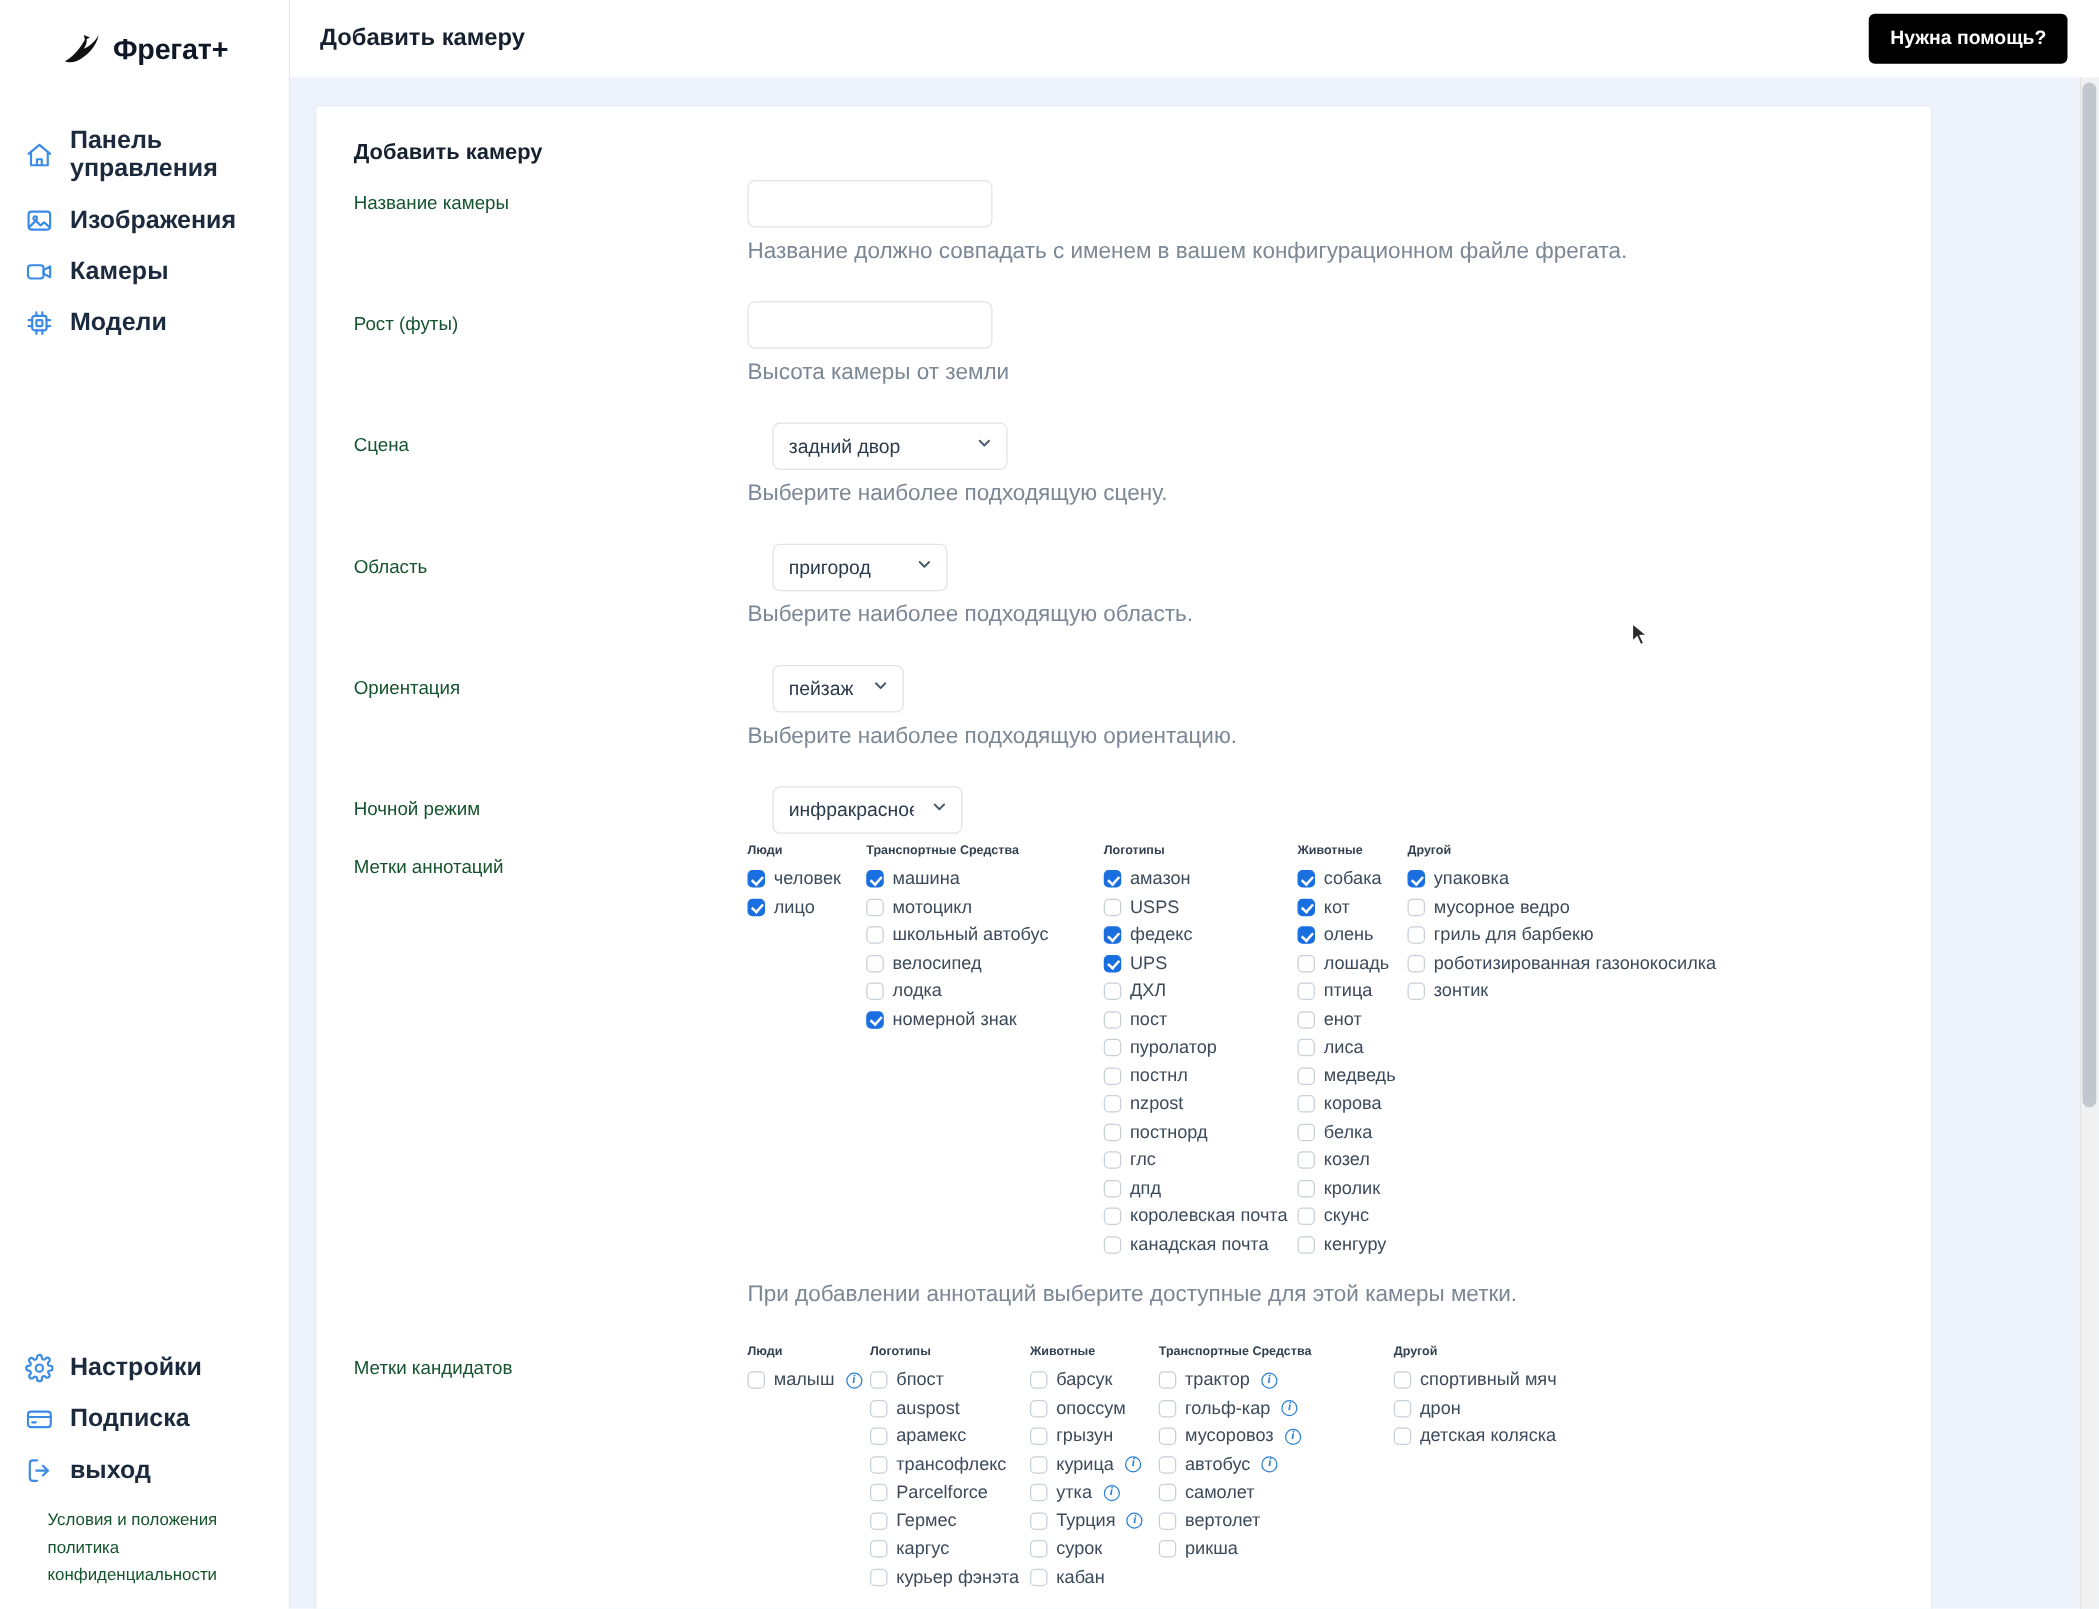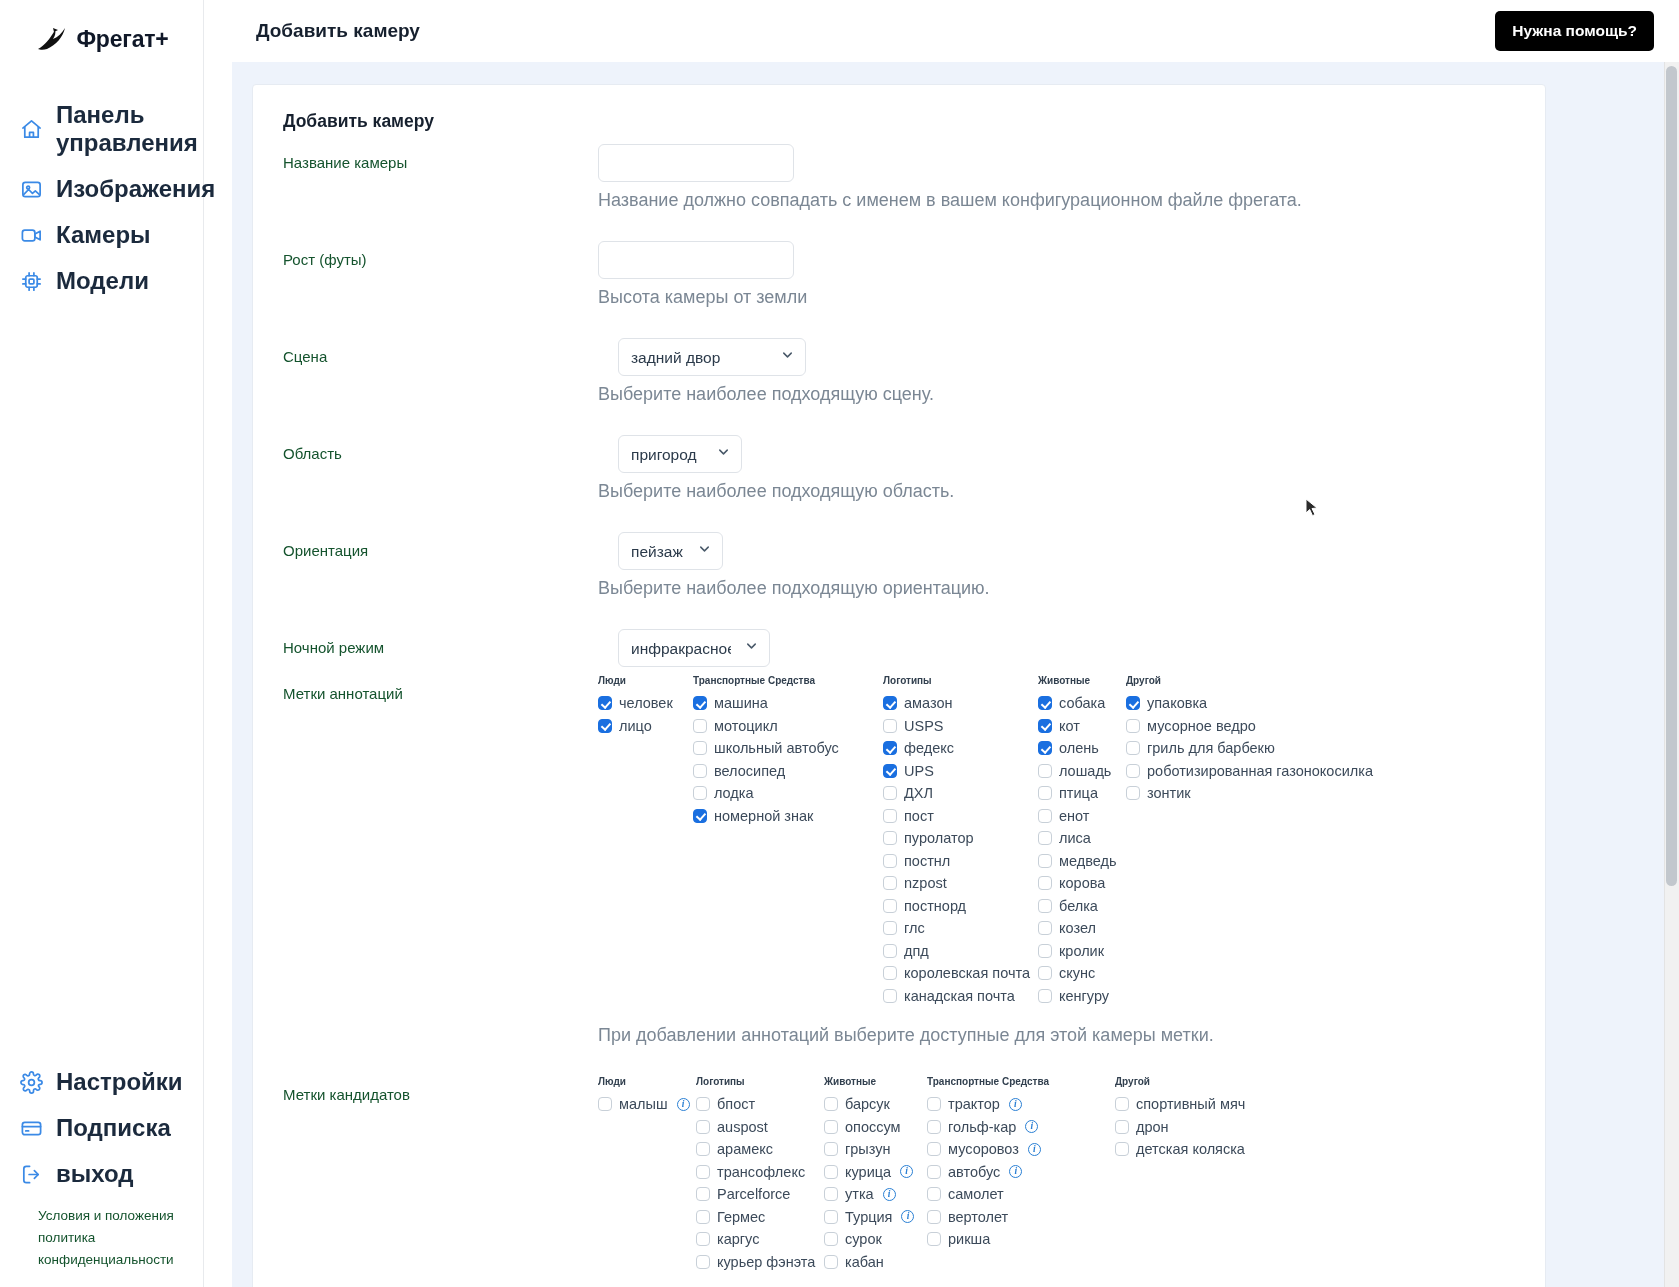--- a/index.html
+++ b/index.html
@@ -7,33 +7,33 @@
   body {
     width:1679px; height:1287px;
     font-family:"Liberation Sans", sans-serif;
     background:#ffffff;
     color:#2b3a4a;
     overflow:hidden;
     position:relative;
   }
   
   #sidebar {
-    position:absolute; left:0; top:0; width:204px; height:1287px;
+    position:absolute; left:0; top:0; width:232px; height:1287px;
     background:#ffffff; border-right:1px solid #e8eaed;
     display:flex; flex-direction:column;
   }
   .brand { display:flex; align-items:center; justify-content:center; gap:8px; padding:24px 0 10px 0; }
   .brand-mark { width:34px; height:30px; display:block; }
   .brand-text { font-size:23px; font-weight:bold; color:#101828; letter-spacing:-0.2px; }
   .nav { margin-top:28px; }
   .nav-item {
     display:flex; align-items:center; gap:13px;
     padding:9px 0 9px 20px; cursor:pointer;
   }
-  .nav-label { font-size:24px; font-weight:bold; color:#1b2a3d; }
+  .nav-label { font-size:20px; font-weight:bold; color:#1b2a3d; }
   .nav-icon { width:23px; height:23px; flex:0 0 23px; color:#3b8ae6; }
   .nav-icon svg { display:block; }
   .spacer { flex:1 1 auto; }
   .footer-links { padding:8px 0 16px 38px; }
   .footer-link { font-size:13.5px; color:#14532d; line-height:22px; cursor:pointer; display:block; max-width:150px;}
 
   
   #topbar {
     position:absolute; left:232px; top:0; width:1447px; height:62px;
     background:#ffffff; display:flex; align-items:center;
@@ -233,21 +233,21 @@
           <div class="row-field"><input class="text-field" type="text" value="" placeholder="" style=""><div class="hint">Высота камеры от земли</div></div>
         </div>
         <div class="row">
           <div class="row-label">Сцена</div>
           <div class="row-field"><span class="select-wrap"><select class="sel" style="width:188px"><option selected="">задний двор</option></select><span class="chev"><svg viewBox="0 0 16 16" width="15" height="15" fill="none" stroke="currentColor" stroke-width="1.6" stroke-linecap="round" stroke-linejoin="round">
                   <path d="M4 6l4 4 4-4"></path>
                 </svg></span></span><div class="hint">Выберите наиболее подходящую сцену.</div></div>
         </div>
         <div class="row">
           <div class="row-label">Область</div>
-          <div class="row-field"><span class="select-wrap"><select class="sel" style="width:124px"><option selected="">пригород</option></select><span class="chev"><svg viewBox="0 0 16 16" width="15" height="15" fill="none" stroke="currentColor" stroke-width="1.6" stroke-linecap="round" stroke-linejoin="round">
+          <div class="row-field"><span class="select-wrap"><select class="sel" style="width:140px"><option selected="">пригород</option></select><span class="chev"><svg viewBox="0 0 16 16" width="15" height="15" fill="none" stroke="currentColor" stroke-width="1.6" stroke-linecap="round" stroke-linejoin="round">
                   <path d="M4 6l4 4 4-4"></path>
                 </svg></span></span><div class="hint">Выберите наиболее подходящую область.</div></div>
         </div>
         <div class="row">
           <div class="row-label">Ориентация</div>
           <div class="row-field"><span class="select-wrap"><select class="sel" style="width:105px"><option selected="">пейзаж</option></select><span class="chev"><svg viewBox="0 0 16 16" width="15" height="15" fill="none" stroke="currentColor" stroke-width="1.6" stroke-linecap="round" stroke-linejoin="round">
                   <path d="M4 6l4 4 4-4"></path>
                 </svg></span></span><div class="hint">Выберите наиболее подходящую ориентацию.</div></div>
         </div>
         <div class="row">

